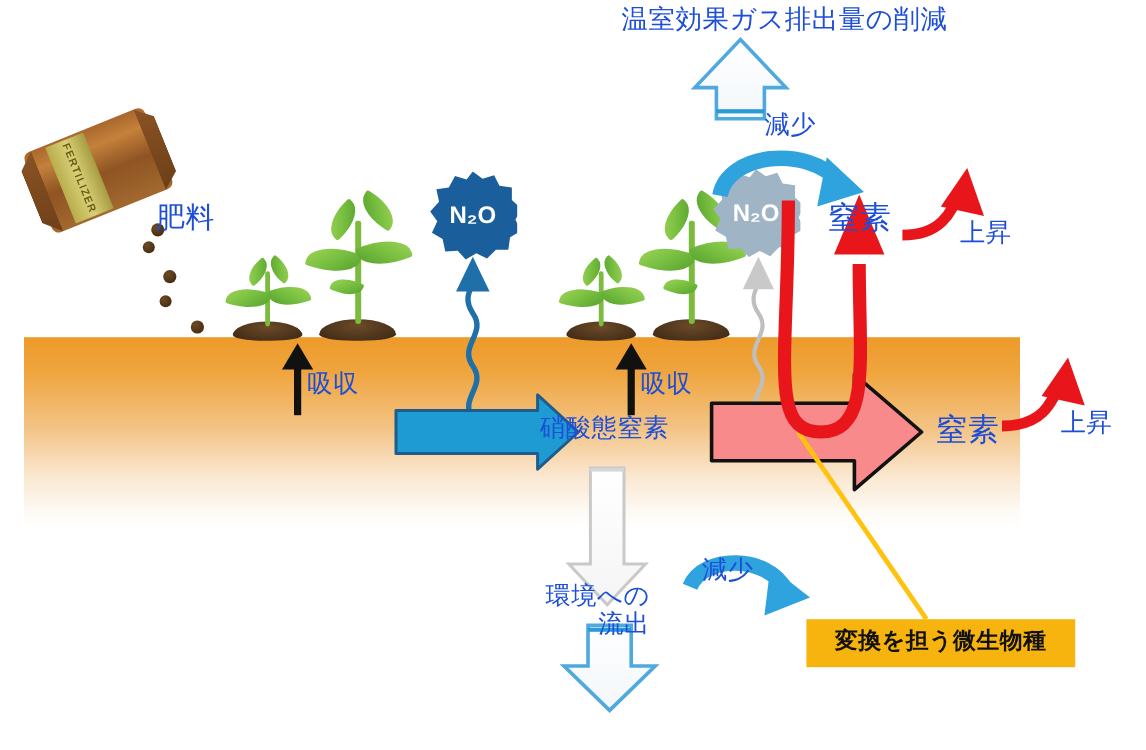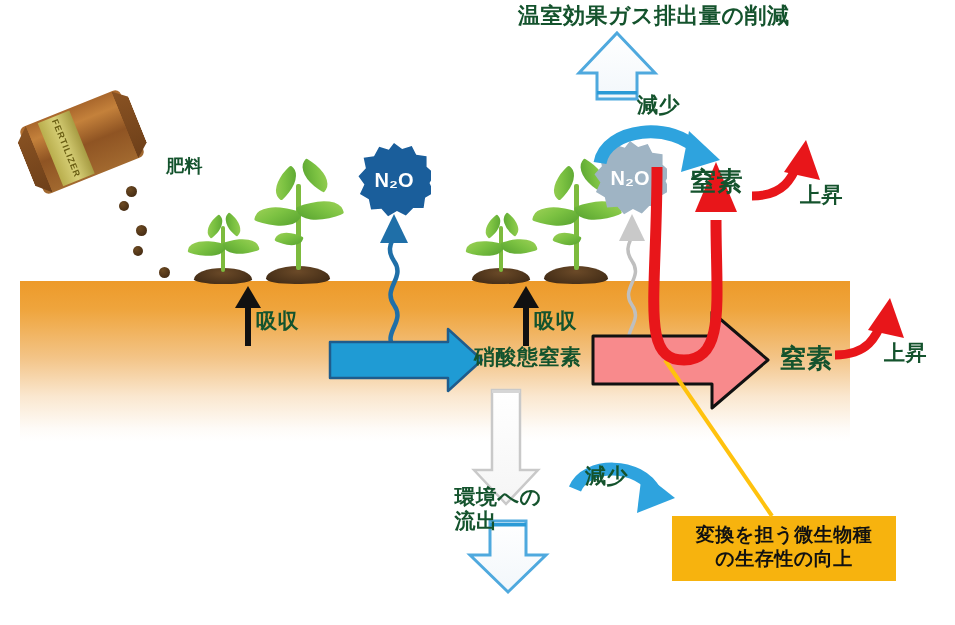--- a/index.html
+++ b/index.html
@@ -3,21 +3,21 @@
 <meta charset="utf-8">
 <style>
   html,body{margin:0;padding:0;background:#fff;}
   body{
     font-family:"Liberation Sans","DejaVu Sans",sans-serif;
     width:955px;height:625px;overflow:hidden;
   }
   #stage{position:relative;width:955px;height:625px;background:#ffffff;}
   .abs{position:absolute;}
   .lbl{
-    color:#14532d;font-weight:bold;white-space:nowrap;
+    color:#1d4ed8;font-weight:normal;white-space:nowrap;
     letter-spacing:0.5px;line-height:1.15;
   }
   
   #soil{
     left:20px;top:281px;width:830px;height:160px;
     background:linear-gradient(to bottom,#ED9A2A 0%,#EFA53D 18%,#F3C487 48%,#FAE7CF 72%,#FEFBF7 92%,#ffffff 100%);
   }
   
   #bag{left:22px;top:96px;width:120px;height:92px;transform:rotate(-22deg);}
   .bagbody{
@@ -87,21 +87,21 @@
         <span>FERTILIZER</span>
       </div>
   </div>
 
   <div class="pellet abs" style="left:126px;top:186px;width:11px;height:11px;"></div>
   <div class="pellet abs" style="left:119px;top:201px;width:10px;height:10px;"></div>
   <div class="pellet abs" style="left:136px;top:225px;width:11px;height:11px;"></div>
   <div class="pellet abs" style="left:133px;top:246px;width:10px;height:10px;"></div>
   <div class="pellet abs" style="left:159px;top:267px;width:11px;height:11px;"></div>
 
-  <div class="abs lbl" style="left:130px;top:156px;font-size:18px;margin-left:36px;">肥料</div>
+  <div class="abs lbl" style="left:130px;top:168px;font-size:24px;">肥料</div>
 
   <div class="abs" style="left:188px;top:196px;width:70px;height:88px;">
     <div class="mound" style="left:6px;top:72px;width:58px;height:16px;"></div>
     <div class="stem" style="left:33px;top:30px;width:4px;height:46px;"></div>
     <div class="leaf" style="left:1px;top:44px;width:36px;height:17px;transform:rotate(14deg);"></div>
     <div class="leaf" style="left:36px;top:42px;width:34px;height:17px;transform:rotate(-16deg) scaleX(-1);"></div>
     <div class="leaf" style="left:16px;top:24px;width:22px;height:13px;transform:rotate(-42deg);"></div>
     <div class="leaf" style="left:34px;top:22px;width:22px;height:13px;transform:rotate(42deg) scaleX(-1);"></div>
   </div>
 
@@ -137,21 +137,20 @@
   <div class="n2o solid" style="left:357px;top:143px;">
     <span>N₂O</span>
   </div>
   <div class="n2o faded" style="left:593px;top:141px;">
     <span>N₂O</span>
   </div>
 
   <div class="dot abs" style="left:657px;top:352px;"></div>
   <div id="callout" class="abs">
     <div>変換を担う微生物種</div>
-    <div>の生存性の向上</div>
   </div>
 
   <svg class="ov" viewBox="0 0 955 625">
     <defs>
       <linearGradient id="gradHollow" x1="0" y1="0" x2="0" y2="1">
         <stop offset="0%" stop-color="#ffffff"></stop>
           <stop offset="100%" stop-color="#f2f7fb"></stop>
       </linearGradient>
       <linearGradient id="gradWhite" x1="0" y1="0" x2="0" y2="1">
         <stop offset="0%" stop-color="#ffffff"></stop>
@@ -236,27 +235,27 @@
 
   <div class="abs lbl" style="left:690px;top:167px;font-size:26px;">窒素</div>
 
   <div class="abs lbl" style="left:800px;top:183px;font-size:21px;">上昇</div>
 
   <div class="abs lbl" style="left:256px;top:309px;font-size:21px;">吸収</div>
 
   <div class="abs lbl" style="left:534px;top:309px;font-size:21px;">吸収</div>
 
 
-  <div class="abs lbl" style="left:474px;top:345px;font-size:21px;">硝酸態窒素</div>
+  <div class="abs lbl" style="left:450px;top:345px;font-size:21px;">硝酸態窒素</div>
 
   <div class="abs lbl" style="left:780px;top:344px;font-size:26px;">窒素</div>
 
   <div class="abs lbl" style="left:884px;top:341px;font-size:21px;">上昇</div>
 
   <div class="abs lbl" style="left:585px;top:464px;font-size:21px;">減少</div>
 
-  <div class="abs lbl" style="left:498px;top:485px;font-size:21px;text-align:left;transform:translateX(-50%);">
+  <div class="abs lbl" style="left:498px;top:485px;font-size:21px;text-align:right;transform:translateX(-50%);">
     <div>環境への</div>
     <div>流出</div>
   </div>
 
 
 </div>
 
 </body></html>

